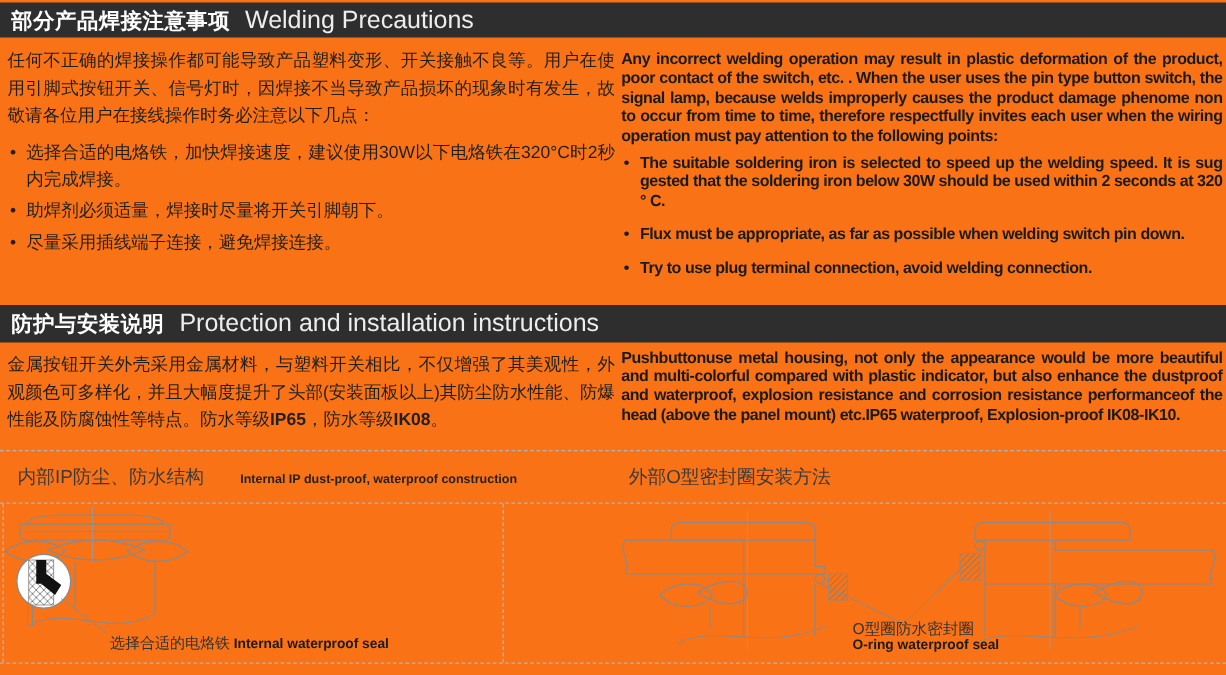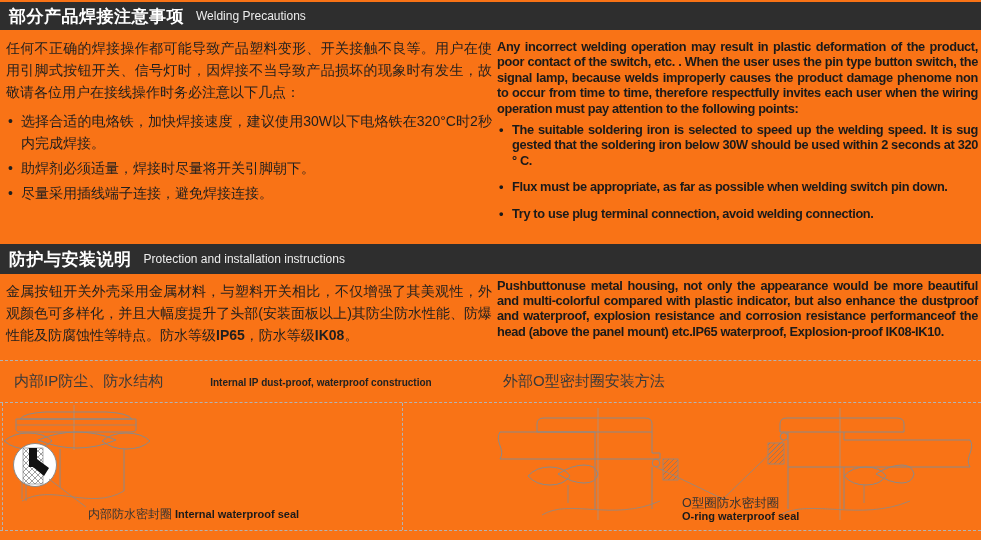--- a/index.html
+++ b/index.html
@@ -8,39 +8,39 @@
     font-family:"Liberation Sans","DejaVu Sans",sans-serif;color:#212121;
   }
   
   .section-bar{
     position:absolute;left:0;width:981px;background:#2e2e2e;color:#fff;
     display:flex;align-items:center;padding-left:9px;box-sizing:border-box;
   }
   .bar1{top:2px;height:28px;}
   .bar2{top:244px;height:30px;}
   .bar-zh{font-size:17px;font-weight:bold;letter-spacing:.5px;}
-  .bar-en{font-size:12px;font-weight:400;color:#ededed;margin-left:12px;}
+  .bar-en{font-size:20px;font-weight:400;color:#ededed;margin-left:12px;}
   
   .zh-col{position:absolute;left:6px;width:486px;font-size:14px;line-height:22px;
           color:#1f1f1f;text-align:justify;}
   .en-col{position:absolute;left:497px;width:481px;font-size:12.8px;line-height:15.4px;
           font-weight:bold;color:#1a1a1a;letter-spacing:-0.35px;text-align:justify;}
   .s1-zh{top:37px;}
   .s1-en{top:39px;}
   .s2-zh{top:280px;}
   .s2-en{top:278px;line-height:15.2px;}
   ul.blist{list-style:none;margin:7px 0 0 0;padding:0;}
   ul.blist li{position:relative;padding-left:15px;}
   ul.blist li::before{content:"\2022";position:absolute;left:2px;}
   .zh-col ul.blist li{margin-top:3px;line-height:22px;}
   .en-col ul.blist{margin-top:6px;}
   .en-col ul.blist li + li{margin-top:11px;}
   .bold-inline{font-weight:bold;}
   
-  .subheader{position:absolute;top:372px;display:flex;align-items:baseline;gap:19px;}
+  .subheader{position:absolute;top:372px;display:flex;align-items:baseline;gap:1px;}
   .sub-left{left:14px;}
   .sub-right{left:503px;}
   .sub-zh{font-size:15px;color:#3a3a3a;}
   .sub-en{font-size:10px;font-weight:bold;color:#222;padding-left:28px;}
   
   .dash-h{position:absolute;left:0;width:981px;height:0;border-top:1px dashed #b3b3b3;}
   .dh-1{top:360px;} .dh-2{top:402px;} .dh-3{top:530px;}
   .dash-v{position:absolute;top:403px;height:127px;width:0;border-left:1px dashed #b3b3b3;}
   .dv-1{left:2px;} .dv-2{left:402px;}
   
@@ -188,20 +188,20 @@
       <path d="M396,71 Q410,62 422,62 Q432,62 434,71 Q432,80 422,80 Q410,80 396,71 Z"></path>
 
       <path d="M384,82 V100" stroke-width="0.8"></path>
       <path d="M300,112 C330,95 380,119 430,98" stroke-width="0.8"></path>
     </g>
 
     <path d="M176,64 L243,96 L303,38" stroke="#8a8a8a" stroke-width="0.8" fill="none"></path>
   </svg>
 
   <div class="diagram-label lbl-internal">
-    <span>内部防水密封圈</span><span class="lbl-en">Internal waterproof seal</span>
+    <span>选择合适的电烙铁</span><span class="lbl-en">Internal waterproof seal</span>
   </div>
   <div class="diagram-label lbl-oring">
     <span>O型圈防水密封圈</span>
     <span class="lbl-en">O-ring waterproof seal</span>
   </div>
 
 </div>
 
 </body></html>

